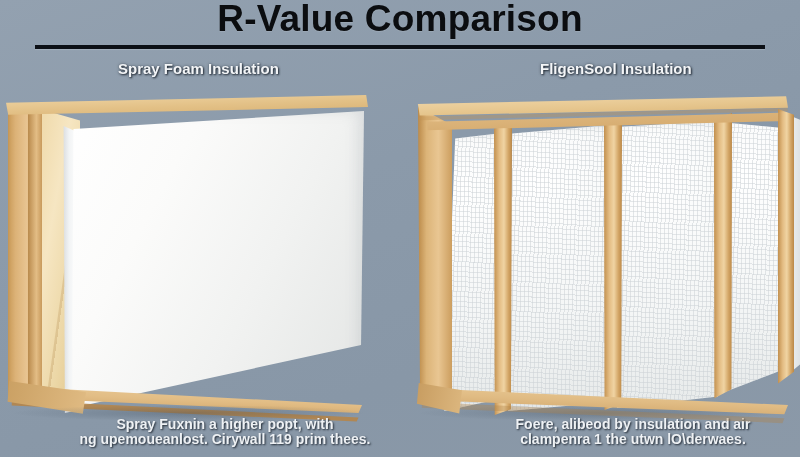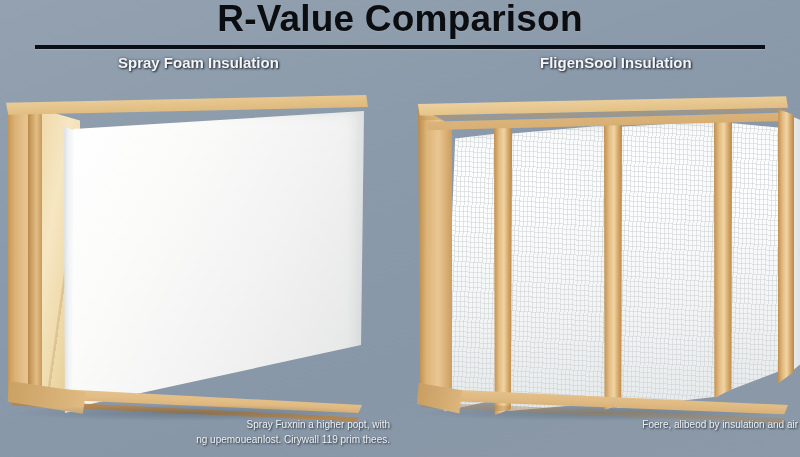--- a/index.html
+++ b/index.html
@@ -24,35 +24,35 @@
     text-shadow:0 1px 0 rgba(255,255,255,0.10);
   }
   .title-rule{
     position:absolute;top:45px;left:35px;width:730px;height:4px;
     background:#0c1016;
     box-shadow:0 1px 1px rgba(255,255,255,0.18);
   }
 
   
   .panel-label{
-    position:absolute;top:54px;
+    position:absolute;top:60px;
     font-size:15px;font-weight:bold;color:#f3f5f7;
     text-shadow:1px 1px 2px rgba(20,28,38,0.85), 0 0 3px rgba(20,28,38,0.5);
     white-space:nowrap;
   }
   #label-left{left:118px;}
   #label-right{left:540px;}
 
   
   .caption{
     position:absolute;
-    font-size:10px;font-weight:normal;line-height:15px;
+    font-size:14px;font-weight:bold;line-height:15px;
     color:#eef1f4;
     text-shadow:1px 1px 2px rgba(20,28,38,0.9);
-    text-align:right;
+    text-align:center;
     filter:blur(0.35px);
   }
   #caption-left{left:60px;top:417px;width:330px;}
   #caption-right{left:468px;top:417px;width:330px;}
   .caption .l2{display:block;}
 
   
   .wall{position:absolute;}
 
   
@@ -282,15 +282,16 @@
     <div id="rw-topplate"></div>
     <div id="rw-topplate-edge"></div>
     <div id="rw-bottomplate"></div>
     <div id="rw-bottomplate-dark"></div>
     <div id="rw-bottomblock"></div>
   </div>
   <div class="ground-shadow" id="shadow-right"></div>
 
   <div class="caption" id="caption-right">
     <span>Foere, alibeod by insulation and air</span>
+    <span class="l2">clampenra 1 the utwn lO\derwaes.</span>
   </div>
 
 </div>
 
 </body></html>

